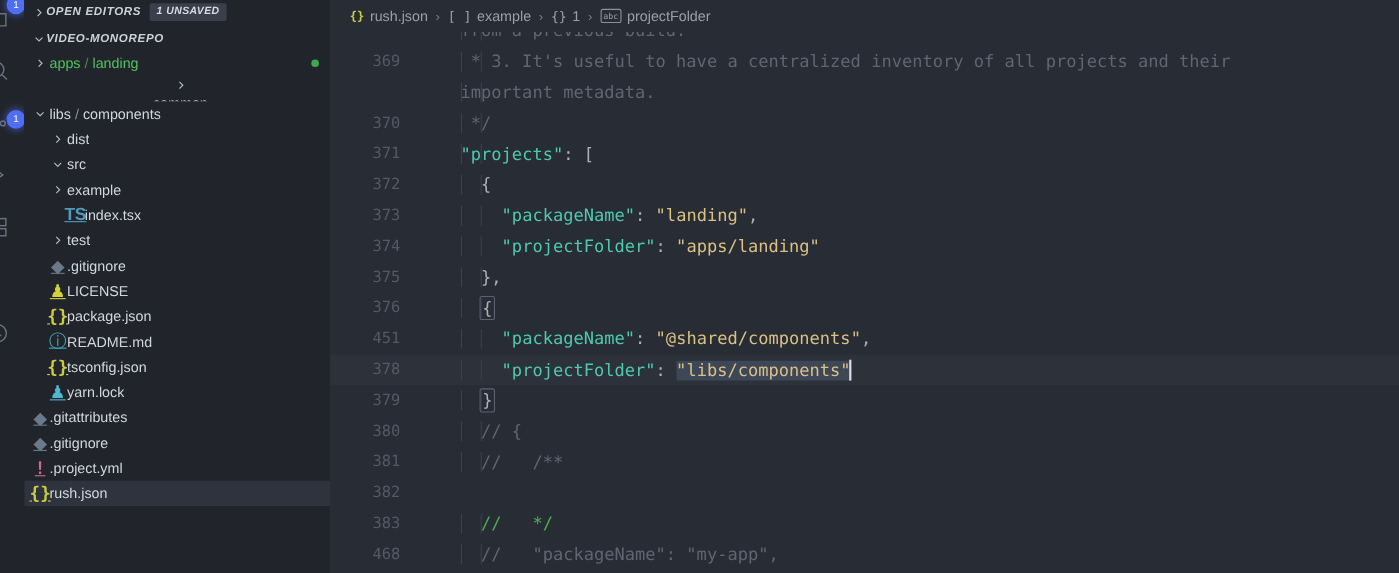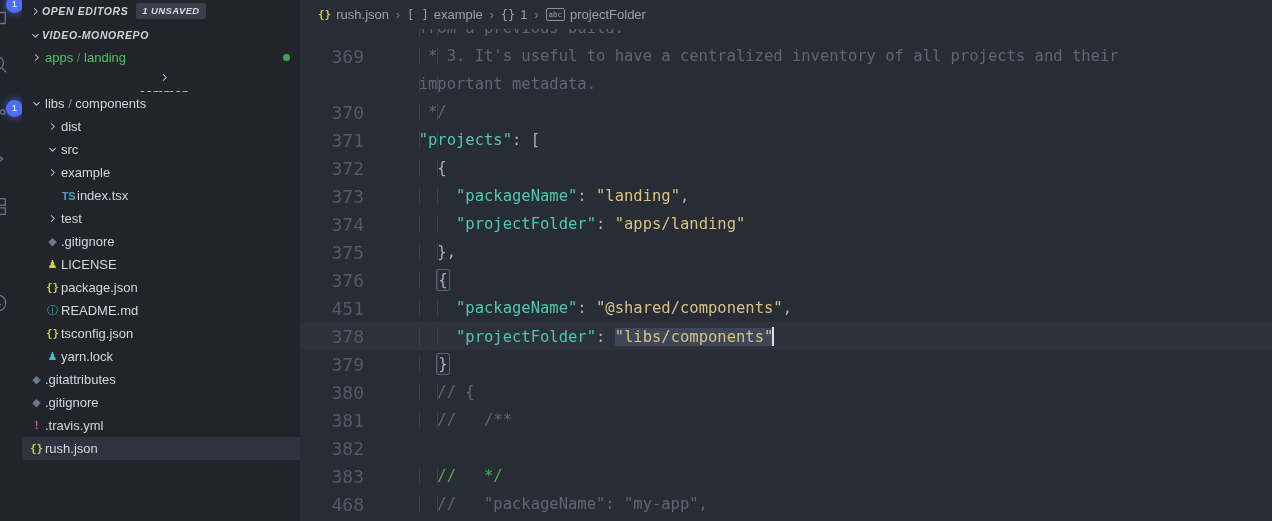--- a/index.html
+++ b/index.html
@@ -109,21 +109,22 @@
   }
   .tree-row.selected {
     background: #2e333d;
   }
   .tree-row .ico {
     width: 17px;
     flex: 0 0 17px;
     display: flex;
     align-items: center;
     justify-content: center;
-    font-size: 11px;
+    font-size: 16px;
+    text-decoration: underline;
   }
   .tree-row .lbl { overflow: hidden; text-overflow: ellipsis; }
   .lbl .dim { color: #8a9099; }
   .green-label { color: #52c15f; }
   .dirty-dot {
     position: absolute;
     right: 10px;
     width: 7px;
     height: 7px;
     border-radius: 50%;
@@ -195,21 +196,21 @@
     white-space: pre;
   }
   .ln-row.current { background: #2c313a; }
   .gutter {
     width: 86px;
     flex: 0 0 86px;
     text-align: right;
     padding-right: 22px;
     box-sizing: border-box;
     color: #525a66;
-    font-size: 18px;
+    font-size: 14px;
     font-family: "DejaVu Sans Mono", monospace;
   }
   .ctext {
     flex: 1 1 auto;
     padding-left: 14px;
     position: relative;
   }
   .indent-guide {
     position: absolute;
     top: 0;
@@ -410,21 +411,21 @@
         <div class="tree-row" style="padding-left: 6px;">
           <span class="ico ic-git">◆</span>
           <span class="lbl">.gitattributes</span>
         </div>
         <div class="tree-row" style="padding-left: 6px;">
           <span class="ico ic-git">◆</span>
           <span class="lbl">.gitignore</span>
         </div>
         <div class="tree-row" style="padding-left: 6px;">
           <span class="ico ic-travis">!</span>
-          <span class="lbl">.travis.yml</span>
+          <span class="lbl">.project.yml</span>
         </div>
         <div class="tree-row selected" style="padding-left: 6px;">
           <span class="ico ic-json">{}</span>
           <span class="lbl">rush.json</span>
         </div>
       </div>
   </div>
 
   <div class="editor">
 

